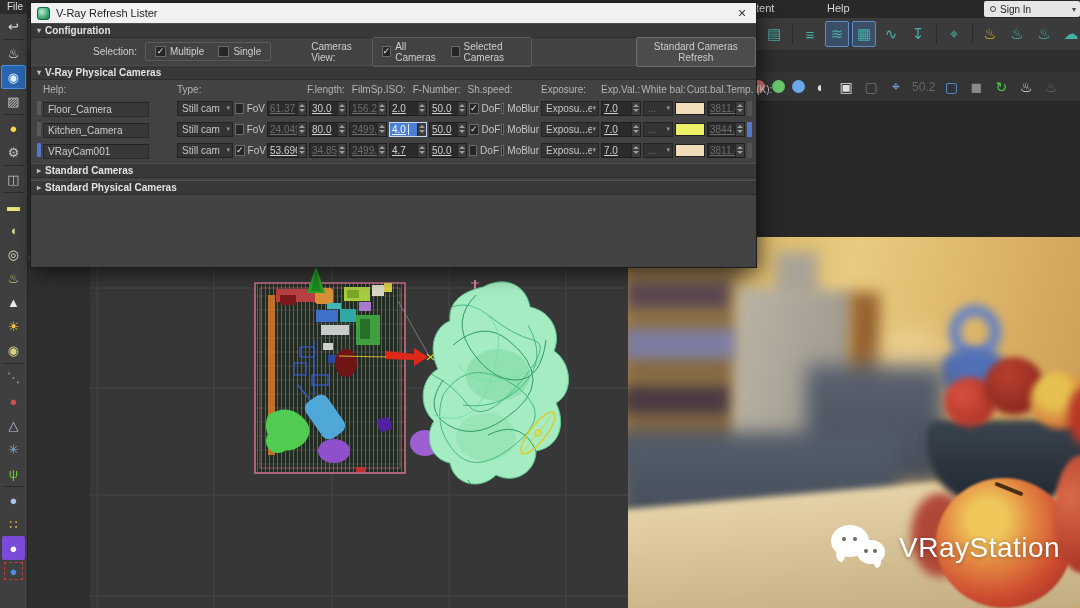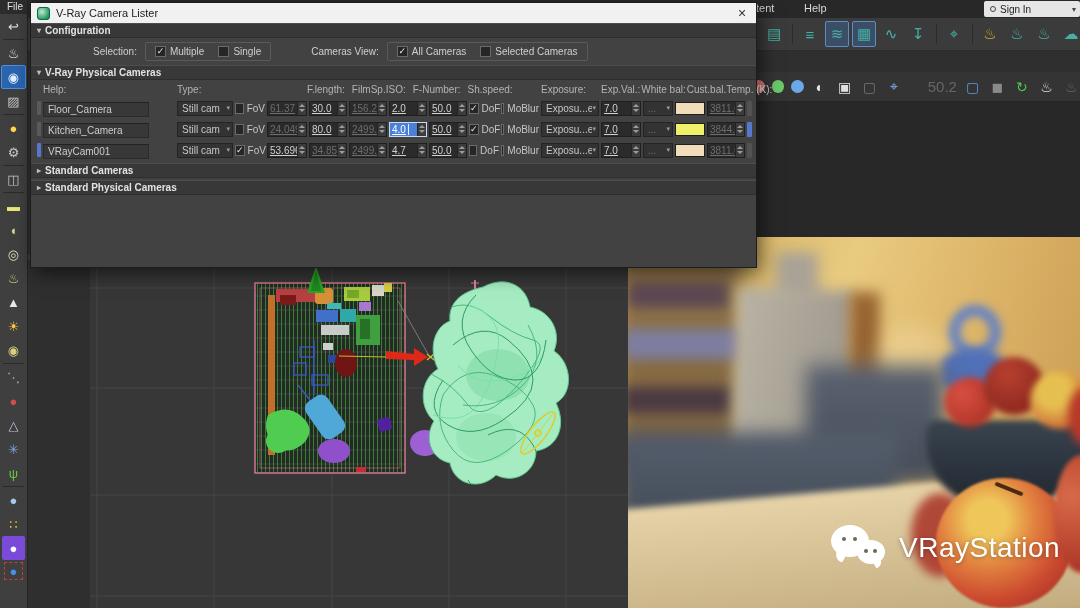--- a/index.html
+++ b/index.html
@@ -167,28 +167,28 @@
   .ad { width:0; height:0; border-left:3px solid transparent; border-right:3px solid transparent;
         border-top:3px solid #9c9c9c; }
   .spin.edit { border:1px solid #c8d8f0; background:#2b2b2b; }
   .spin.edit .val { background:#4a80d8; color:#ffffff; position:relative; }
   .spin.edit .val:after { content:""; position:absolute; right:8px; top:1px; bottom:1px;
         width:1px; background:#e8f0ff; }
   .swatch { width:30px; height:13px; border:1px solid #1e1e1e; }
   .sliver { width:5px; height:15px; background:#525252; border-radius:1px; }
   .sliver.blue { background:#5577cc; }
   .cklbl { display:flex; align-items:center; gap:3px; font-size:10px; color:#c6c6c6; }
-  .dimtag { font-size:15px; color:#666;margin-left:18px; }
+  .dimtag { font-size:12px; color:#666; }
 </style>
 </head>
 <body>
 
 <div id="menubar" class="abs">
   <span class="mitem" style="left:756px">tent</span>
-  <span class="mitem" style="left:804px">Help</span>
+  <span class="mitem" style="left:827px">Help</span>
   <div id="signin">
     <span class="p-head"></span>
     <span class="txt">Sign In</span>
     <span class="car">▾</span>
   </div>
 </div>
 
 <div id="maintb" class="abs">
   <div class="icons">
     <span class="tbi">▤</span>
@@ -404,21 +404,21 @@
   <div class="ltsep"></div>
   <div class="lti" style="color: rgb(168, 200, 232);">●</div>
   <div class="lti" style="color: rgb(232, 200, 74);">∷</div>
   <div class="lti hlp" style="color: rgb(255, 255, 255);">●</div>
   <div class="lti box" style="color: rgb(74, 144, 232);">●</div>
 </div>
 
 <div id="dialog" class="abs">
   <div id="dlg-title">
     <span class="logo"></span>
-    <span class="ttl">V-Ray Camera Lister</span>
+    <span class="ttl">V-Ray Refresh Lister</span>
     <span class="cls">×</span>
   </div>
 
   <div class="roll">
     <span class="arr">▾</span>
     <span>Configuration</span>
   </div>
 
   <div id="cfg-row">
     <span>Selection:</span>
@@ -440,20 +440,21 @@
         <span class="cb on">
             <span class="tick">✓</span>
           </span>
         <span>All Cameras</span>
       </span>
       <span class="cbl">
         <span class="cb"></span>
         <span>Selected Cameras</span>
       </span>
     </div>
+    <button id="refresh-btn">Standard Cameras Refresh</button>
   </div>
 
   <div class="roll">
     <span class="arr">▾</span>
     <span>V-Ray Physical Cameras</span>
   </div>
 
   <div class="trow" id="col-head">
     <div class="c2">Help:</div>
     <div class="c3">Type:</div>

